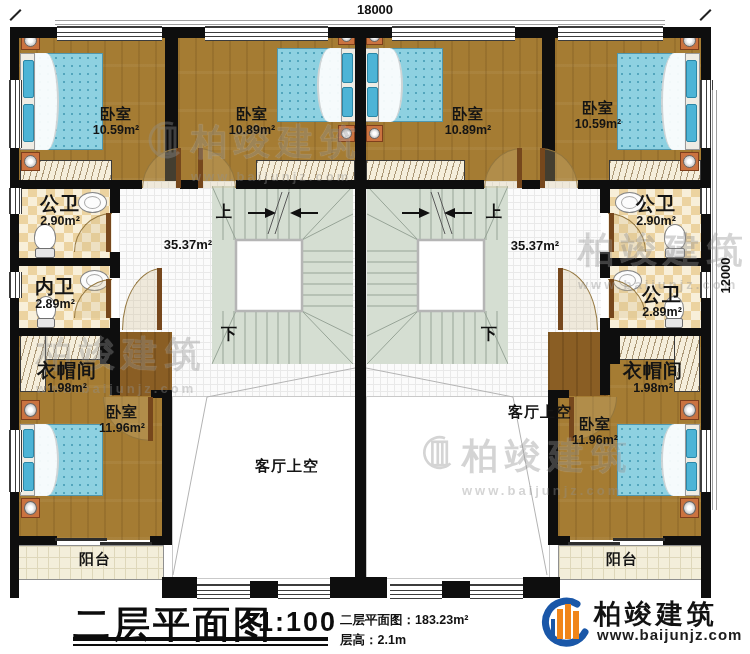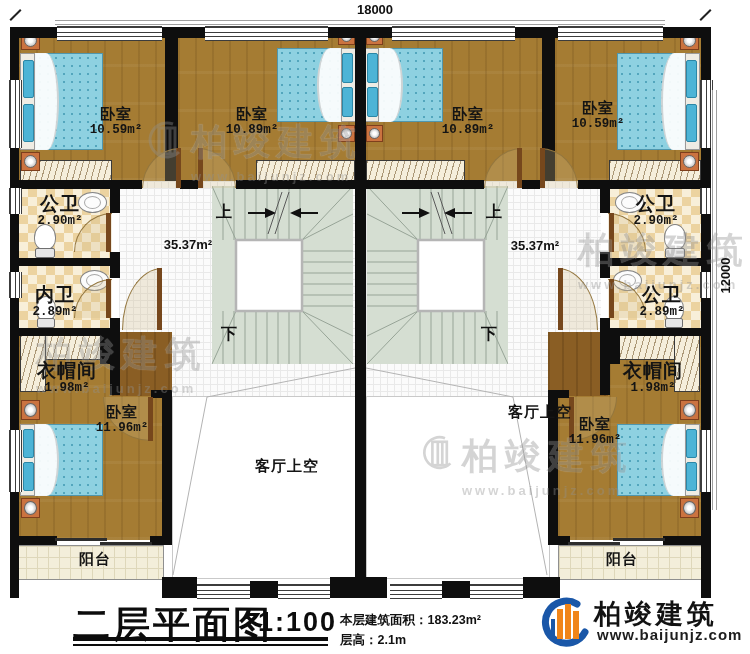--- a/index.html
+++ b/index.html
@@ -41,21 +41,21 @@
   .bed.r .bblank{left:auto;right:15px;border-right:none;border-left:2px solid #d5d5d5;border-radius:55% 0 0 50%/50% 0 0 50%;}
   .ns{position:absolute;background:#cb7340;border:1px solid #7e3f1c;box-sizing:border-box;}
   .ns::after{content:"";position:absolute;inset:2px;border-radius:50%;background:radial-gradient(#ffffff 25%,#c9c9c9 70%);border:1px solid #666;}
   .sink{position:absolute;background:#fcfcfc;border:1px solid #858585;border-radius:50%;}
   .sink::after{content:"";position:absolute;inset:3px 5px;border:1px solid #a8a8a8;border-radius:50%;}
   .wc{position:absolute;}
   .wc .bowl{position:absolute;left:0;right:0;top:0;height:72%;background:#fff;border:1px solid #828282;border-radius:50% 50% 42% 42%;}
   .wc .tank{position:absolute;left:1px;right:1px;bottom:0;height:24%;background:#e6e6e6;border:1px solid #6f6f6f;border-radius:2px;}
   .rl{position:absolute;text-align:center;font-weight:bold;color:#141414;line-height:1.12;}
   .rl .nm{font-size:15px;letter-spacing:1px;}
-  .rl .ar{font-size:12.5px;letter-spacing:0;font-family:Liberation Mono, monospace;}
+  .rl .ar{font-size:12.5px;letter-spacing:0;}
   .rl.sm .nm{font-size:19px;}
   .big1{font-size:16px;font-weight:bold;color:#111;}
   .area-only{font-size:13px;font-weight:bold;color:#111;}
   .dimtxt{position:absolute;font-size:13px;font-weight:bold;color:#111;}
   .sill-h{position:absolute;height:1px;background:#9f9f9f;}
   .sill-v{position:absolute;width:1px;background:#9f9f9f;}
   .tick{position:absolute;width:15px;height:2px;background:#222;transform:rotate(-45deg);}
   .slide{position:absolute;height:3px;background:#2d2d2d;}
   .wm{position:absolute;opacity:.38;color:#8c8c8c;pointer-events:none;}
   .wm .wm-big{font-size:36px;font-weight:bold;letter-spacing:7px;color:#919191;
@@ -355,21 +355,21 @@
       <div class="ar">10.89m²</div>
   </div>
   <div class="rl" style="left:543px;top:100px;width:110px">
     <div class="nm">卧室</div>
       <div class="ar">10.59m²</div>
   </div>
   <div class="rl sm" style="left:20px;top:193px;width:80px">
     <div class="nm">公卫</div>
       <div class="ar">2.90m²</div>
   </div>
-  <div class="rl sm" style="left:15px;top:284px;width:80px">
+  <div class="rl sm" style="left:15px;top:276px;width:80px">
     <div class="nm">内卫</div>
       <div class="ar">2.89m²</div>
   </div>
   <div class="rl sm" style="left:616px;top:193px;width:80px">
     <div class="nm">公卫</div>
       <div class="ar">2.90m²</div>
   </div>
   <div class="rl sm" style="left:622px;top:284px;width:80px">
     <div class="nm">公卫</div>
       <div class="ar">2.89m²</div>
@@ -418,21 +418,21 @@
   <div class="sill-v" style="left:716px;top:90px;height:420px"></div>
   <div class="dimtxt" style="left:695px;top:245px;width:60px;height:60px;display:flex;align-items:center;justify-content:center">
     <span style="transform:rotate(-90deg);display:inline-block">12000</span>
   </div>
 
   <div class="tb-title" style="left:73px;top:600px"><span>二层平面图</span></div>
   <div class="tb-scale" style="left:258px;top:607px"><span>1:100</span></div>
   <div class="tb-line" style="left:73px;top:637px;width:255px;height:4px"></div>
   <div class="tb-line" style="left:73px;top:644px;width:255px;height:2px"></div>
   <div class="tb-info" style="left:340px;top:612px">
-    <span>本层建筑面积：</span><span>183.23m²</span>
+    <span>二层平面图：</span><span>183.23m²</span>
   </div>
   <div class="tb-info" style="left:340px;top:632px">
     <span>层高：</span><span>2.1m</span>
   </div>
   <svg class="abs" style="left:537px;top:597px" width="52" height="54" viewBox="0 0 52 54">
     <path d="M40 7A21 21 0 1 0 48 35" stroke="#1a57a8" stroke-width="7" fill="none" stroke-linecap="round"></path>
     <rect x="20" y="12" width="6" height="30" fill="#f08519"></rect>
     <rect x="28" y="7" width="6" height="35" fill="#f08519"></rect>
     <rect x="36" y="14" width="6" height="28" fill="#f08519"></rect>
     <rect x="14" y="22" width="4" height="20" fill="#1a57a8"></rect>

